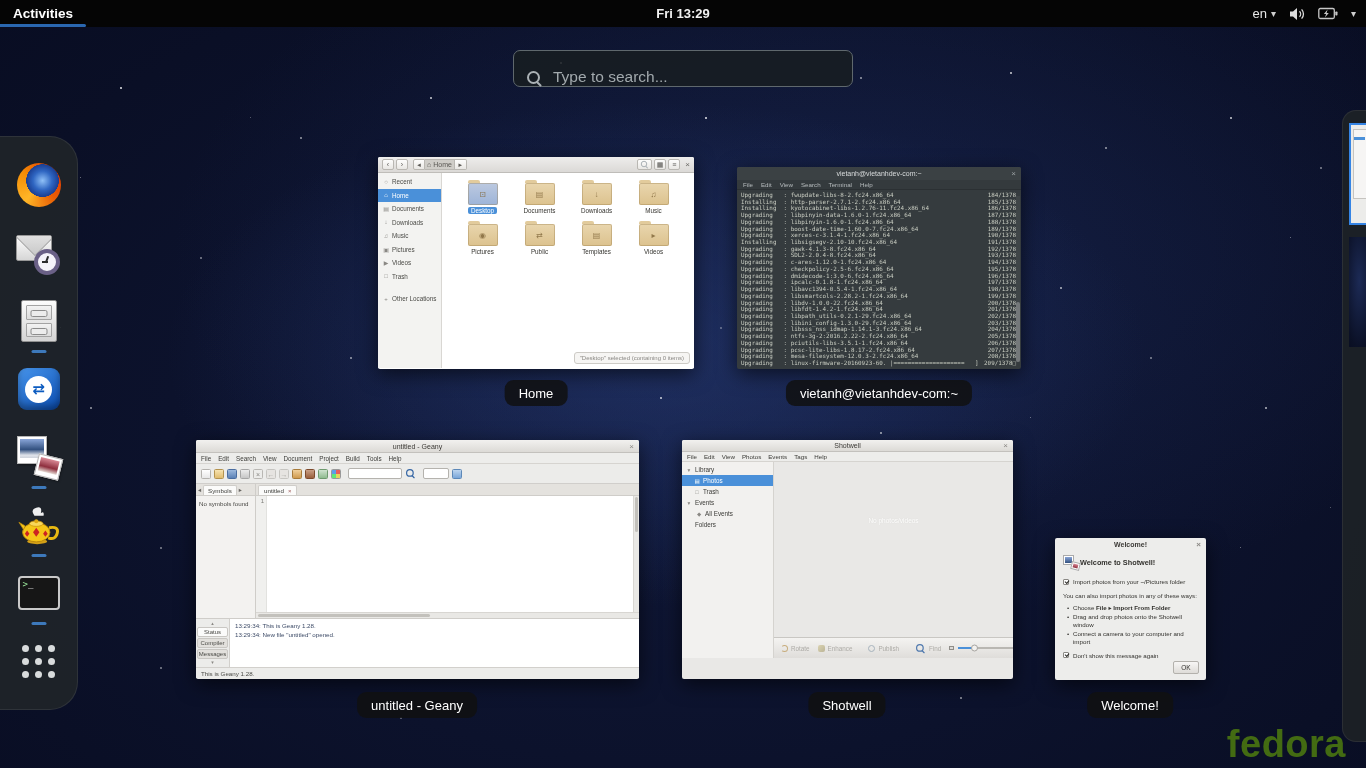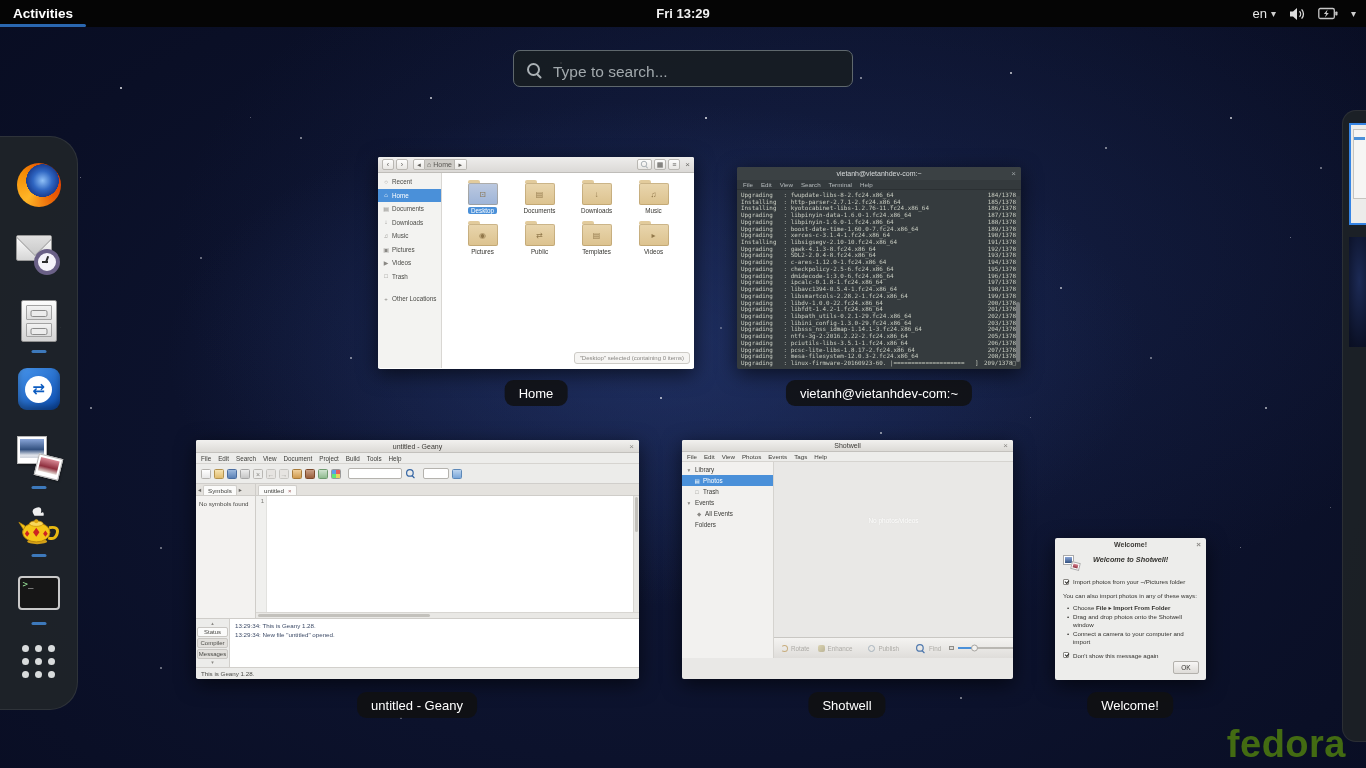--- a/index.html
+++ b/index.html
@@ -41,21 +41,21 @@
     background:#2a67b0; border-radius:0 3px 3px 0; }
   .tb-clock { position:absolute; left:50%; transform:translateX(-50%); font-size:13px; font-weight:700; color:#f2f2f2; }
   .tb-right { position:absolute; right:10px; display:flex; align-items:center; gap:13px; font-size:13px; }
   .tb-kbd { display:flex; align-items:center; gap:4px; color:#e8e8e8; }
   .tb-caret { font-size:10px; color:#cfcfcf; }
   .tb-sys { display:flex; align-items:center; gap:12px; }
 
   
   #searchbar { position:absolute; left:513px; top:50px; width:340px; height:37px;
     background:rgba(24,29,33,.85); border:1px solid #5f686d; border-radius:7px;
-    display:flex; align-items:flex-start; padding:12px 13px; gap:11px; z-index:10; }
+    display:flex; align-items:flex-end; padding:0 13px; gap:11px; z-index:10; }
   .mag { position:relative; width:15px; height:15px; flex:0 0 auto; }
   .mag::before { content:""; position:absolute; left:0; top:0; width:9px; height:9px;
     border:2px solid #aab1b5; border-radius:50%; }
   .mag::after { content:""; position:absolute; left:9.5px; top:10px; width:6px; height:2px;
     background:#aab1b5; border-radius:1px; transform:rotate(45deg); transform-origin:0 50%; }
   #searchbar input { flex:1; background:transparent; border:none; outline:none;
     color:#d8dbde; font-size:15.5px; font-family:inherit; }
   #searchbar input::placeholder { color:#a2a9ad; }
 
   
@@ -266,21 +266,21 @@
   .s-slider { position:relative; width:60px; height:2px; background:#b9b7b2; border-radius:1px; }
   .s-slider .fill { position:absolute; left:0; top:0; height:2px; width:16px; background:#4a90d9; }
   .s-slider .thumb { position:absolute; left:13px; top:50%; transform:translateY(-50%); width:7px;
     height:7px; border-radius:50%; background:#f2f1ef; border:1px solid #a6a4a0; }
 
   
   #win-welcome { left:1055px; top:538px; width:151px; height:142px; background:#ededeb; }
   .w-title { position:relative; height:13px; text-align:center; font-size:7px; font-weight:700;
     color:#3c3a36; line-height:13px; }
   .w-body { position:relative; padding:2px 8px; height:129px; font-size:6.2px; color:#33322e; }
-  .w-head { display:flex; align-items:flex-start; gap:13px; margin:2px 0 8px;font-style:italic; }
+  .w-head { display:flex; align-items:center; gap:0; margin:2px 0 8px; }
   .w-icon { position:relative; width:17px; height:15px; flex:0 0 auto; }
   .w-icon .p1 { position:absolute; left:0; top:0; width:11px; height:10px; background:#fff;
     border:.5px solid #aaa; padding:1px; }
   .w-icon .p1 i { display:block; width:100%; height:100%; background:linear-gradient(#8aa6d8,#33517f); }
   .w-icon .p2 { position:absolute; right:0; bottom:0; width:9px; height:8px; background:#fff;
     border:.5px solid #aaa; padding:1px; transform:rotate(14deg); }
   .w-icon .p2 i { display:block; width:100%; height:100%; background:linear-gradient(#d98a96,#8e2f3e); }
   .w-headtext { font-size:7.3px; font-weight:700; }
   .w-check { display:flex; align-items:center; gap:4px; margin:5px 0; }
   .w-box { position:relative; width:6px; height:6px; background:#fff; border:1px solid #8a8884;

